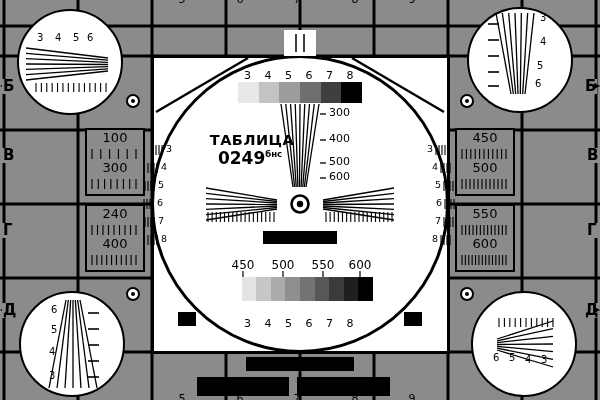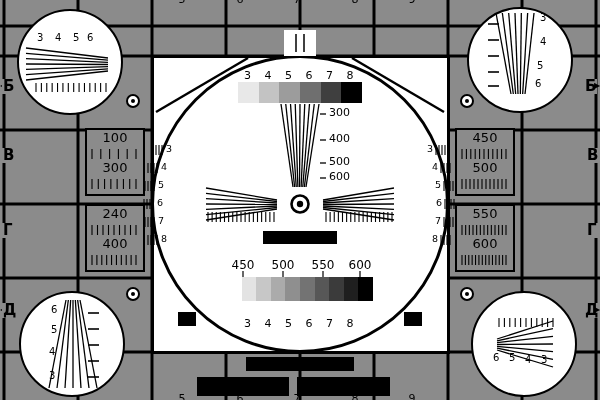--- a/index.html
+++ b/index.html
@@ -396,20 +396,22 @@
   <span class="t fC" style="left:51px;top:305px">6</span>
   <span class="t fC" style="left:51px;top:325px">5</span>
   <span class="t fC" style="left:49px;top:347px">4</span>
   <span class="t fC" style="left:49px;top:371px">3</span>
   <span class="t fC" style="left:493px;top:353px">6</span>
   <span class="t fC" style="left:509px;top:353px">5</span>
   <span class="t fC" style="left:525px;top:355px">4</span>
   <span class="t fC" style="left:541px;top:355px">3</span>
 
   <span class="t fR" style="left:244px;top:70px">3 4 5 6 7 8</span>
+  <span class="t fT1 ctr" style="left:252px;top:133px">ТАБЛИЦА</span>
+  <div class="t ctr" style="left:250px;top:150px"><span class="fT2">0249</span><span class="fSup">бнс</span></div>
   <span class="t fW" style="left:329px;top:107px">300</span>
   <span class="t fW" style="left:329px;top:133px">400</span>
   <span class="t fW" style="left:329px;top:156px">500</span>
   <span class="t fW" style="left:329px;top:171px">600</span>
   <span class="t fB ctr" style="left:243px;top:259px">450</span>
   <span class="t fB ctr" style="left:283px;top:259px">500</span>
   <span class="t fB ctr" style="left:323px;top:259px">550</span>
   <span class="t fB ctr" style="left:360px;top:259px">600</span>
   <span class="t fR" style="left:244px;top:318px">3 4 5 6 7 8</span>
 

